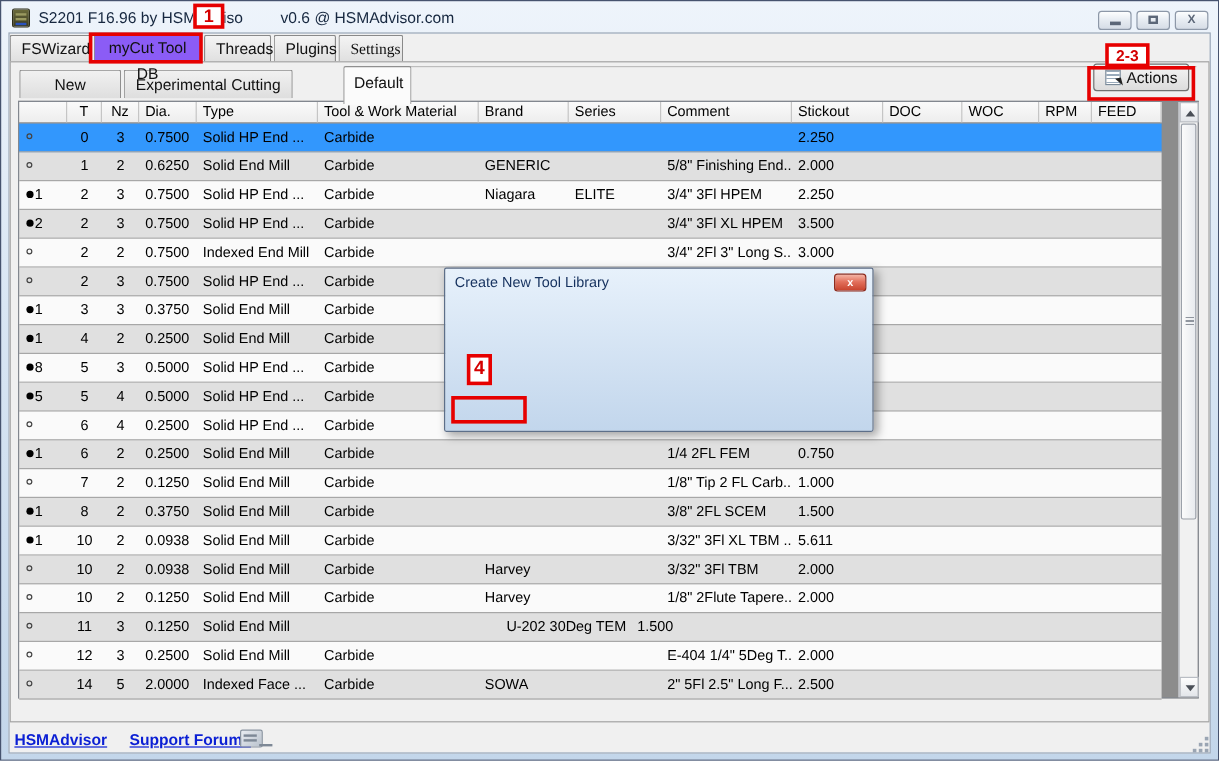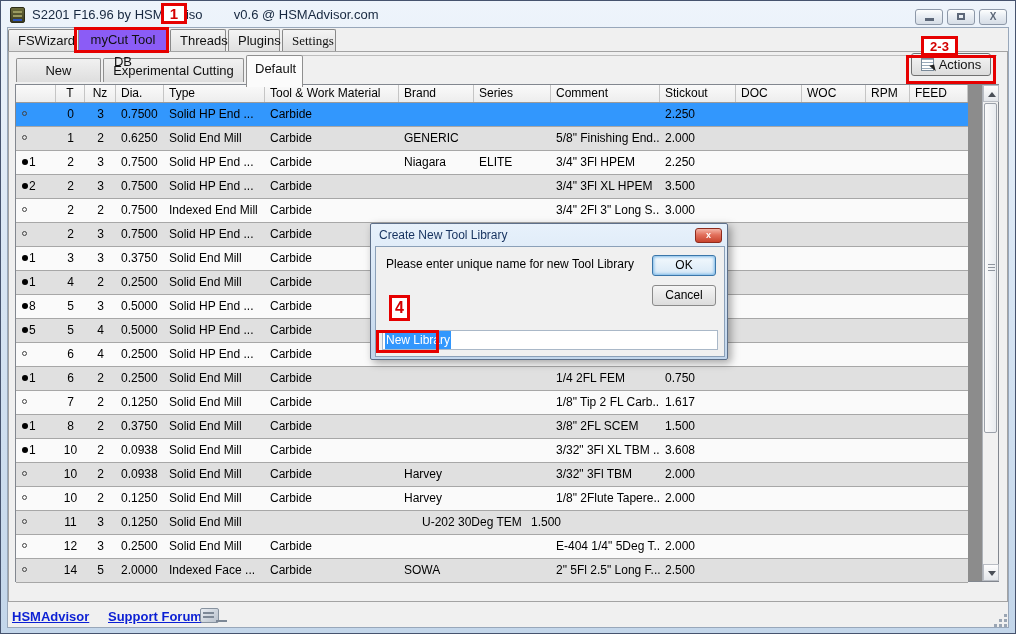--- a/index.html
+++ b/index.html
@@ -33,21 +33,21 @@
           font-size:13px; color:#111; text-align:center; line-height:22px; padding:0 9px; }
   .mtab.active { top:28px; height:24px; background:#8b5cf6; z-index:3; }
 
   
   .page { position:absolute; left:8px; top:51px; width:1000px; height:551px;
           border:1px solid #a3a3a3; background:#f0f0f0; }
   .innertab-line { position:absolute; left:303px; top:55px; width:694px; height:1px; background:#bdbdbd; }
   .stab { position:absolute; height:24px; top:58px; border:1px solid #8f8f8f; border-bottom:none;
           border-radius:2px 2px 0 0; background:linear-gradient(180deg,#f1f1f1,#dedede);
           font-size:13px; color:#111; text-align:center; line-height:23px; padding:0 8px; }
-  .stab.active { top:55px; height:32px; background:#fbfbfb; z-index:3; line-height:26px; }
+  .stab.active { top:55px; height:32px; background:#fbfbfb; z-index:3; line-height:26px;margin-left:40px; }
 
   
   .actions-btn { position:absolute; left:911px; top:53px; width:80px; height:23px;
                  border:1px solid #707070; border-radius:3px;
                  background:linear-gradient(180deg,#f5f5f5,#dcdcdc);
                  font-size:13px; color:#111; display:flex; align-items:center; justify-content:center; gap:5px; }
   .actions-ico { position:relative; width:13px; height:13px; background:#fff; border:1px solid #7a8a99;
                  background-image:repeating-linear-gradient(180deg,#9ab 0 1px,#fff 1px 3px); }
   .actions-ico::after { content:""; position:absolute; right:-2px; bottom:-2px; width:0; height:0;
                  border-left:5px solid transparent; border-top:7px solid #222; transform:rotate(-14deg); }
@@ -377,21 +377,21 @@
           <div class="grid-row">
             <div class="cell c0"><span class="doto"></span></div>
             <div class="cell c1">7</div>
             <div class="cell c2">2</div>
             <div class="cell c3">0.1250</div>
             <div class="cell c4">Solid End Mill</div>
             <div class="cell c5">Carbide</div>
             <div class="cell c6"></div>
             <div class="cell c7"></div>
             <div class="cell c8">1/8" Tip 2 FL Carb...</div>
-            <div class="cell c9">1.617</div>
+            <div class="cell c9">1.000</div>
             <div class="cell c10"></div>
             <div class="cell c11"></div>
             <div class="cell c12"></div>
             <div class="cell c13"></div>
           </div>
           <div class="grid-row alt">
             <div class="cell c0"><span class="dotf"></span><span class="mnum">1</span></div>
             <div class="cell c1">8</div>
             <div class="cell c2">2</div>
             <div class="cell c3">0.3750</div>
@@ -409,21 +409,21 @@
           <div class="grid-row">
             <div class="cell c0"><span class="dotf"></span><span class="mnum">1</span></div>
             <div class="cell c1">10</div>
             <div class="cell c2">2</div>
             <div class="cell c3">0.0938</div>
             <div class="cell c4">Solid End Mill</div>
             <div class="cell c5">Carbide</div>
             <div class="cell c6"></div>
             <div class="cell c7"></div>
             <div class="cell c8">3/32" 3Fl  XL TBM ...</div>
-            <div class="cell c9">3.608</div>
+            <div class="cell c9">5.611</div>
             <div class="cell c10"></div>
             <div class="cell c11"></div>
             <div class="cell c12"></div>
             <div class="cell c13"></div>
           </div>
           <div class="grid-row alt">
             <div class="cell c0"><span class="doto"></span></div>
             <div class="cell c1">10</div>
             <div class="cell c2">2</div>
             <div class="cell c3">0.0938</div>
@@ -525,28 +525,20 @@
       <i style="left:6px;top:11px;"></i>
       <i style="left:1px;top:11px;"></i>
     <i style="left:11px;top:6px;"></i>
       <i style="left:6px;top:6px;"></i>
       <i style="left:11px;top:1px;"></i>
   </div>
 
   <div class="dialog">
     <div class="dlg-title">Create New Tool Library</div>
     <div class="dlg-close"><span>x</span></div>
-    <div class="dlg-body">
-      <div class="dlg-msg">Please enter unique name for new Tool Library</div>
-      <div class="dlg-btn dlg-ok">OK</div>
-      <div class="dlg-btn dlg-cancel">Cancel</div>
-      <div class="dlg-input">
-        <span class="seltext">New Library</span>
-      </div>
-    </div>
   </div>
 
   <div class="ann ann-label" style="left:161px;top:3px;width:26px;height:21px;font-size:15px;">1</div>
   <div class="ann" style="left:74px;top:27px;width:95px;height:26px;"></div>
   <div class="ann ann-label" style="left:921px;top:36px;width:37px;height:20px;font-size:13px;">2-3</div>
   <div class="ann" style="left:906px;top:55px;width:90px;height:29px;"></div>
   <div class="ann ann-label" style="left:389px;top:295px;width:21px;height:26px;font-size:16px;">4</div>
   <div class="ann" style="left:376px;top:330px;width:63px;height:23px;"></div>
 </div>
 

